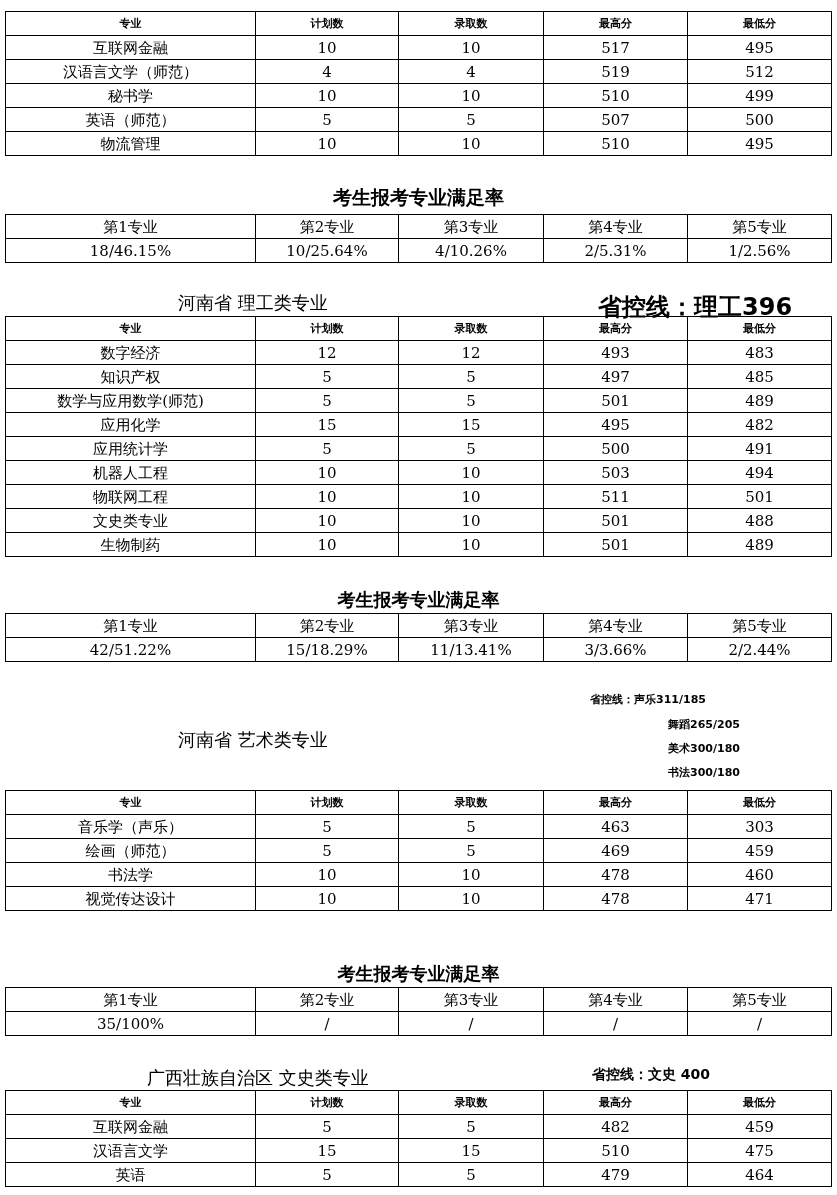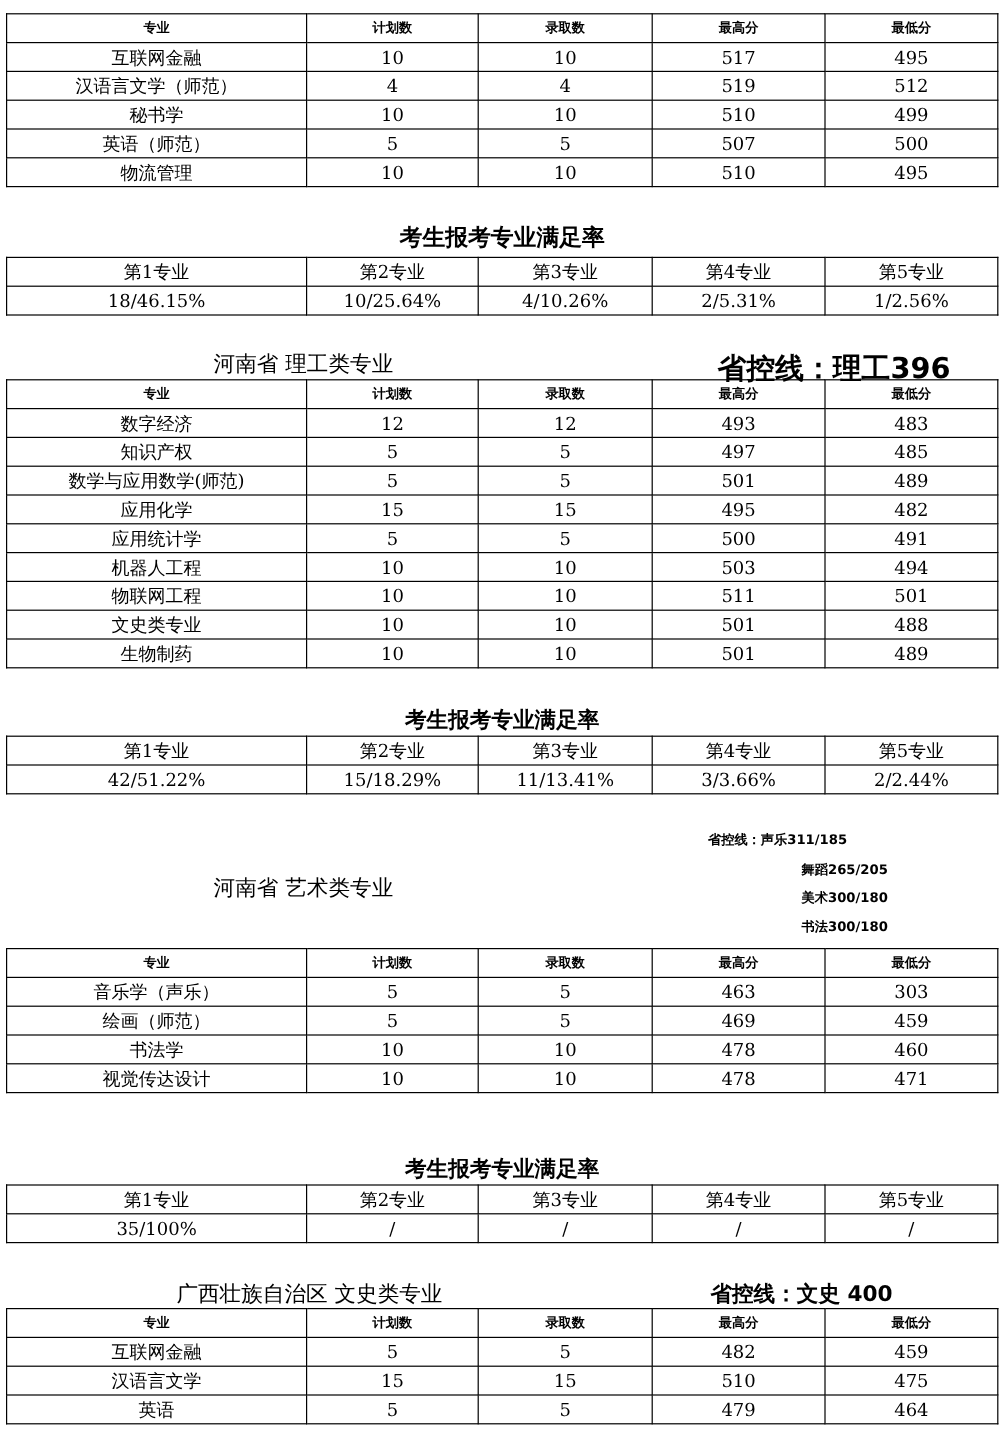--- a/index.html
+++ b/index.html
@@ -287,21 +287,21 @@
         <td>35/100%</td>
         <td>/</td>
         <td>/</td>
         <td>/</td>
         <td>/</td>
       </tr>
 </tbody>
   </table>
 
 <div class="abs subtitle" style="left:130px;top:1066px;margin-left:17px;">广西壮族自治区 文史类专业</div>
-<div class="abs ctrl" style="left:592px;top:1066px;font-size:18px;">省控线：文史 400</div>
+<div class="abs ctrl" style="left:592px;top:1066px;font-size:14px;">省控线：文史 400</div>
 <table style="top:1090px;">
   <colgroup>
       <col class="c1">
       <col class="c2">
       <col class="c3">
       <col class="c4">
       <col class="c5">
     </colgroup>
   <thead>
       <tr>

